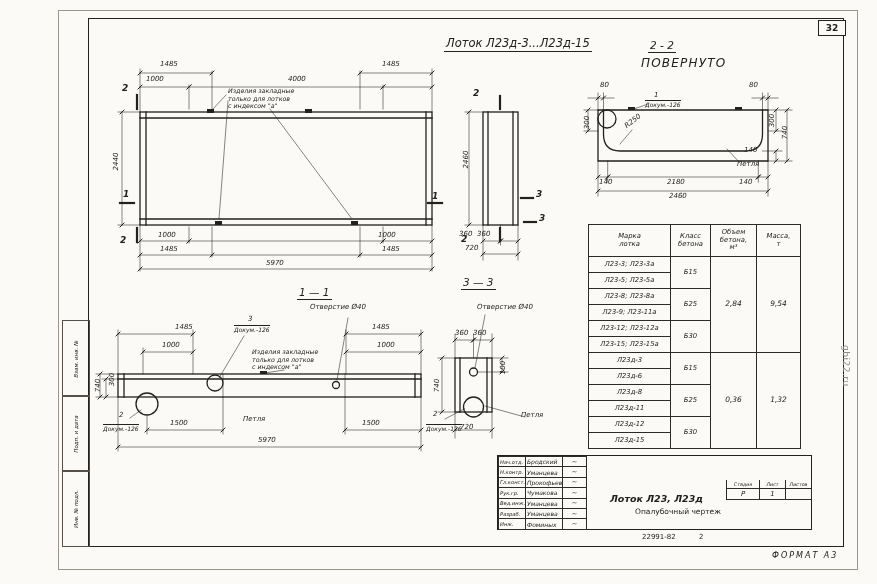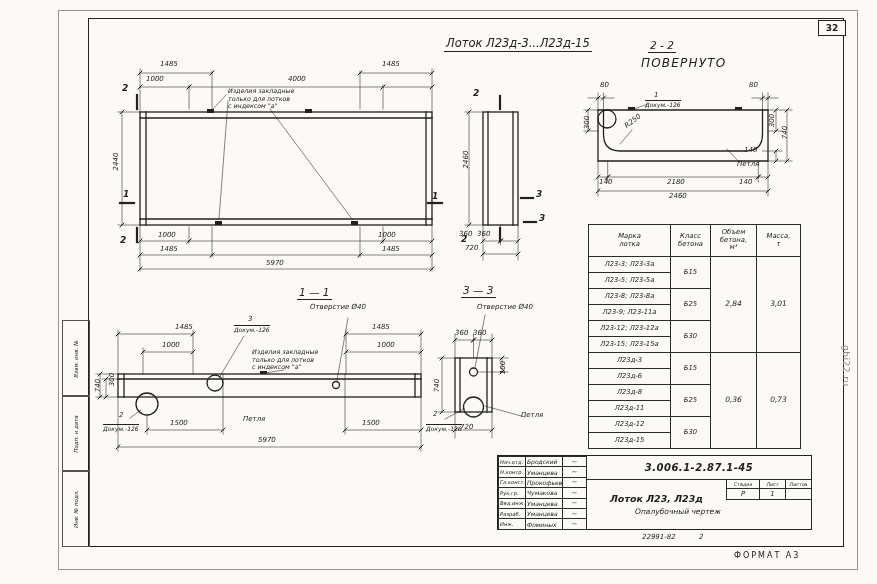--- a/index.html
+++ b/index.html
@@ -46,32 +46,32 @@
       white-space:nowrap;overflow:hidden;}
   .tb-sig td.nm{font-size:6px;}
   .tb-sig td.sg{font-size:7px;text-align:center;}
   .tb-sig tr{height:10.4px;}
   .tb-code{position:absolute;left:88px;top:0;width:225px;height:24px;border-left:1px solid #2b2b28;
       border-bottom:1px solid #2b2b28;display:flex;align-items:center;justify-content:center;
       font-size:10px;font-weight:600;font-style:italic;letter-spacing:.5px;box-sizing:border-box;}
   .tb-prod{position:absolute;left:88px;top:24px;width:140px;height:49px;border-left:1px solid #2b2b28;
       display:flex;flex-direction:column;align-items:center;justify-content:center;gap:3px;box-sizing:border-box;}
   .tb-prod-name{font-size:9.5px;font-style:italic;font-weight:600;}
-  .tb-prod-type{font-size:7.5px;font-style:italic;margin-left:43px;}
+  .tb-prod-type{font-size:7.5px;margin-left:43px;}
   .tb-stage{position:absolute;left:228px;top:24px;width:85px;height:20px;border-left:1px solid #2b2b28;
       display:grid;grid-template-columns:33px 26px 26px;grid-template-rows:9px 11px;box-sizing:border-box;}
   .tb-stage div{display:flex;align-items:center;justify-content:center;border-right:.8px solid #2b2b28;
       border-bottom:.8px solid #2b2b28;font-style:italic;}
   .tb-stage .sh{font-size:4.8px;}
   .tb-stage .sv{font-size:7px;}
   .tb-org{position:absolute;left:228px;top:44px;width:85px;height:29px;border-left:1px solid #2b2b28;
       display:flex;align-items:center;justify-content:center;text-align:center;font-size:6.5px;
       font-style:italic;line-height:1.25;box-sizing:border-box;}
-  .foot{position:absolute;font-size:7px;font-style:italic;}
-  .fmt{position:absolute;left:734px;top:551px;font-size:8px;letter-spacing:2px;}
+  .foot{position:absolute;font-size:7px;}
+  .fmt{position:absolute;left:772px;top:551px;font-size:8px;font-style:italic;letter-spacing:2px;}
 </style>
 </head>
 <body>
 
 <div class="sheet">
 
   <div class="outer"></div>
   <div class="frame"></div>
   <div class="mbox" style="top:320px">
     <span class="vtext">Взам. инв. №</span>
@@ -82,21 +82,21 @@
   <div class="mbox" style="top:470px">
     <span class="vtext">Инв. № подл.</span>
     </div>
   <div class="pagenum">32</div>
   <span class="wm">gbi22.ru</span>
 
   <span class="h1" style="left:444px;top:38px">Лоток Л23д-3...Л23д-15</span>
   <span class="h2" style="left:648px;top:40px">2 - 2</span>
   <span class="subcap" style="left:641px;top:56px">ПОВЕРНУТО</span>
   <span class="h2" style="left:297px;top:287px">1 — 1</span>
-  <span class="h2" style="left:461px;top:285px">3 — 3</span>
+  <span class="h2" style="left:461px;top:277px">3 — 3</span>
 
   <svg class="draw" style="left:112px;top:55px" width="340" height="222" viewBox="0 0 340 222">
     <rect class="md" x="28" y="57" width="292" height="113"></rect>
     <line class="md" x1="28" y1="63" x2="320" y2="63"></line>
     <line class="md" x1="28" y1="164" x2="320" y2="164"></line>
     <line class="md" x1="34" y1="57" x2="34" y2="170"></line>
     <line class="md" x1="314" y1="57" x2="314" y2="170"></line>
     <rect class="fl" x="95" y="54" width="7" height="4"></rect>
     <rect class="fl" x="193" y="54" width="7" height="4"></rect>
     <rect class="fl" x="103" y="166" width="7" height="4"></rect>
@@ -423,21 +423,21 @@
 м³</th>
         <th>Масса,
 т</th>
       </tr>
     </thead>
     <tbody>
       <tr>
         <td>Л23-3; Л23-3а</td>
         <td rowspan="2">Б15</td>
         <td rowspan="6" class="big">2,84</td>
-        <td rowspan="6" class="big">3,01</td>
+        <td rowspan="6" class="big">9,54</td>
       </tr>
       <tr>
           <td>Л23-5; Л23-5а</td>
         </tr>
       <tr>
           <td>Л23-8; Л23-8а</td>
         <td rowspan="2">Б25</td>
         </tr>
       <tr>
           <td>Л23-9; Л23-11а</td>
@@ -446,21 +446,21 @@
           <td>Л23-12; Л23-12а</td>
         <td rowspan="2">Б30</td>
         </tr>
       <tr>
           <td>Л23-15; Л23-15а</td>
         </tr>
       <tr>
           <td>Л23д-3</td>
         <td rowspan="2">Б15</td>
         <td rowspan="6" class="big">0,36</td>
-        <td rowspan="6" class="big">0,73</td>
+        <td rowspan="6" class="big">1,32</td>
         </tr>
       <tr>
           <td>Л23д-6</td>
         </tr>
       <tr>
           <td>Л23д-8</td>
         <td rowspan="2">Б25</td>
         </tr>
       <tr>
           <td>Л23д-11</td>
@@ -513,21 +513,20 @@
             <td class="nm">Уманцева</td>
             <td class="sg">~</td>
           </tr>
       <tr>
             <td>Инж.</td>
             <td class="nm">Фоминых</td>
             <td class="sg">~</td>
           </tr>
     </tbody>
       </table>
-    <div class="tb-code">3.006.1-2.87.1-45</div>
     <div class="tb-prod">
       <div class="tb-prod-name">Лоток Л23, Л23д</div>
       <div class="tb-prod-type">Опалубочный чертеж</div>
     </div>
     <div class="tb-stage">
       <div class="sh">Стадия</div>
       <div class="sh">Лист</div>
       <div class="sh">Листов</div>
       <div class="sv">Р</div>
       <div class="sv">1</div>

